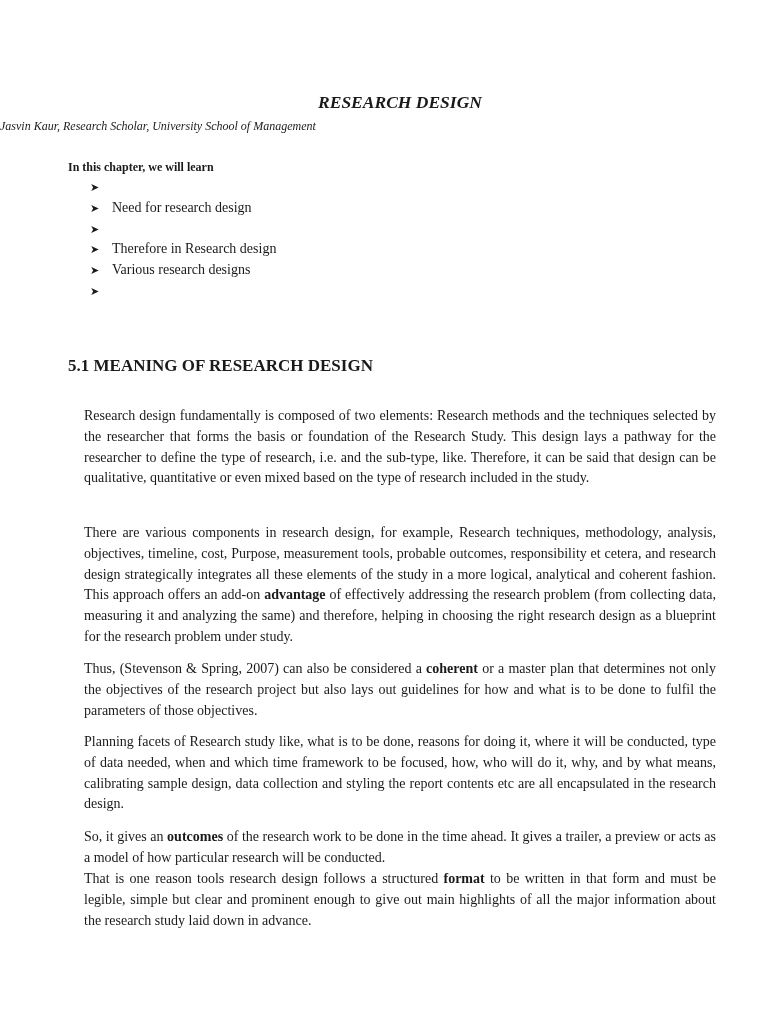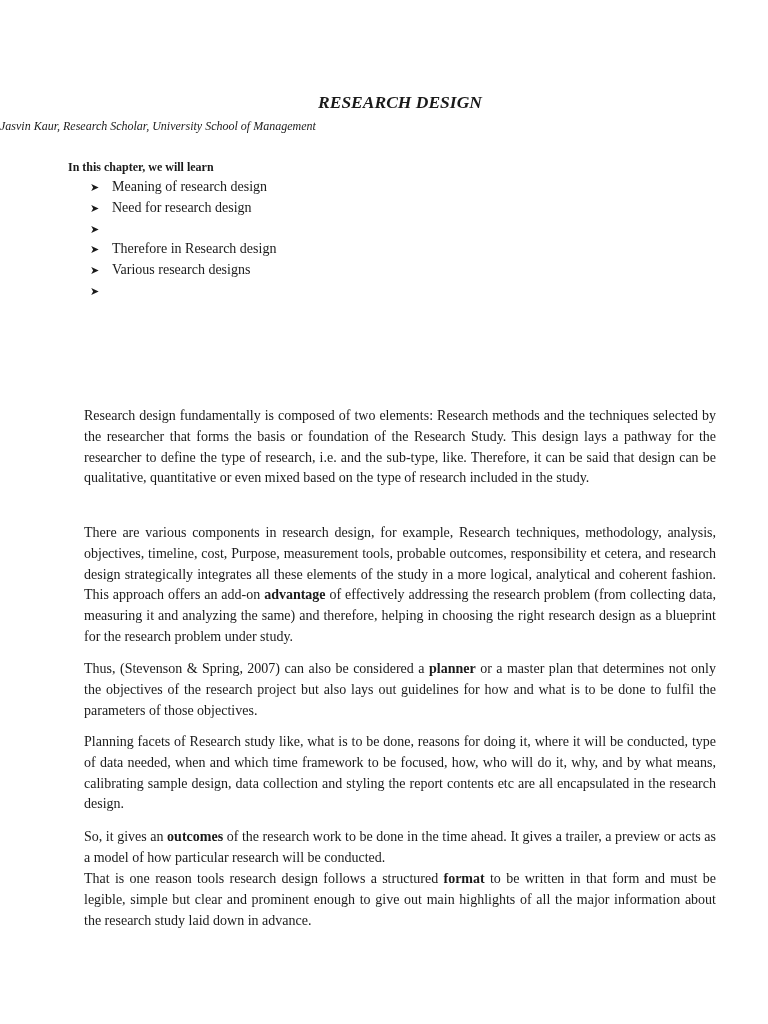--- a/index.html
+++ b/index.html
@@ -55,21 +55,20 @@
 <body>
 
 <div class="page">
   <h1 class="title">RESEARCH DESIGN</h1>
   <div class="subtitle">Jasvin Kaur, Research Scholar, University School of Management</div>
 
   <div class="intro">In this chapter, we will learn</div>
   <ul class="bullets">
     <li>
         <span class="arrow">➤</span>
-        <span>Meaning of research design</span>
       </li>
     <li>
         <span class="arrow">➤</span>
         <span>Need for research design</span>
       </li>
     <li>
         <span class="arrow">➤</span>
       </li>
     <li>
         <span class="arrow">➤</span>
@@ -77,20 +76,21 @@
       </li>
     <li>
         <span class="arrow">➤</span>
         <span>Various research designs</span>
       </li>
     <li>
         <span class="arrow">➤</span>
       </li>
   </ul>
 
+  <h2 class="section-heading">5.1 MEANING OF RESEARCH DESIGN</h2>
 
   <p class="para" id="p1"><span>Research design fundamentally is composed of two elements: Research methods and the techniques selected by the researcher that forms the basis or foundation of the Research Study. This design lays a pathway for the researcher to define the type of research, i.e. and the sub-type, like. Therefore, it can be said that design can be qualitative, quantitative or even mixed based on the type of research included in the study.</span><b></b><span></span></p>
   <p class="para" id="p2"><span>There are various components in research design, for example, Research techniques, methodology, analysis, objectives, timeline, cost, Purpose, measurement tools, probable outcomes, responsibility et cetera, and research design strategically integrates all these elements of the study in a more logical, analytical and coherent fashion. This approach offers an add-on </span><b>advantage</b><span> of effectively addressing the research problem (from collecting data, measuring it and analyzing the same) and therefore, helping in choosing the right research design as a blueprint for the research problem under study.</span></p>
-  <p class="para" id="p3"><span>Thus, (Stevenson &amp; Spring, 2007) can also be considered a </span><b>planner</b><span> or a master plan that determines not only the objectives of the research project but also lays out guidelines for how and what is to be done to fulfil the parameters of those objectives.</span></p>
+  <p class="para" id="p3"><span>Thus, (Stevenson &amp; Spring, 2007) can also be considered a </span><b>coherent</b><span> or a master plan that determines not only the objectives of the research project but also lays out guidelines for how and what is to be done to fulfil the parameters of those objectives.</span></p>
   <p class="para" id="p4"><span>Planning facets of Research study like, what is to be done, reasons for doing it, where it will be conducted, type of data needed, when and which time framework to be focused, how, who will do it, why, and by what means, calibrating sample design, data collection and styling the report contents etc are all encapsulated in the research design.</span><b></b><span></span></p>
   <p class="para" id="p5"><span>So, it gives an </span><b>outcomes</b><span> of the research work to be done in the time ahead. It gives a trailer, a preview or acts as a model of how particular research will be conducted.</span></p>
   <p class="para" id="p6"><span>That is one reason tools research design follows a structured </span><b>format</b><span> to be written in that form and must be legible, simple but clear and prominent enough to give out main highlights of all the major information about the research study laid down in advance.</span></p>
 </div>
 
 </body></html>

